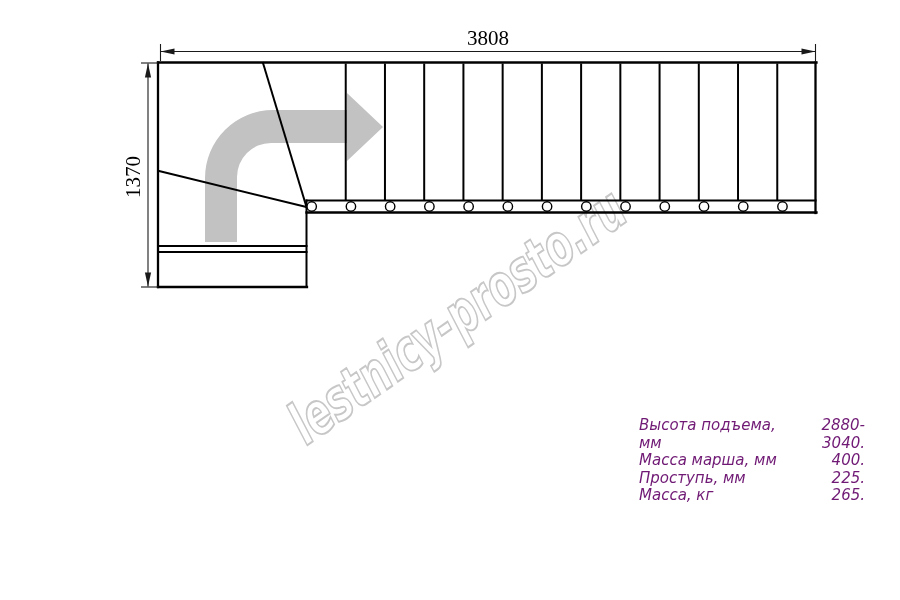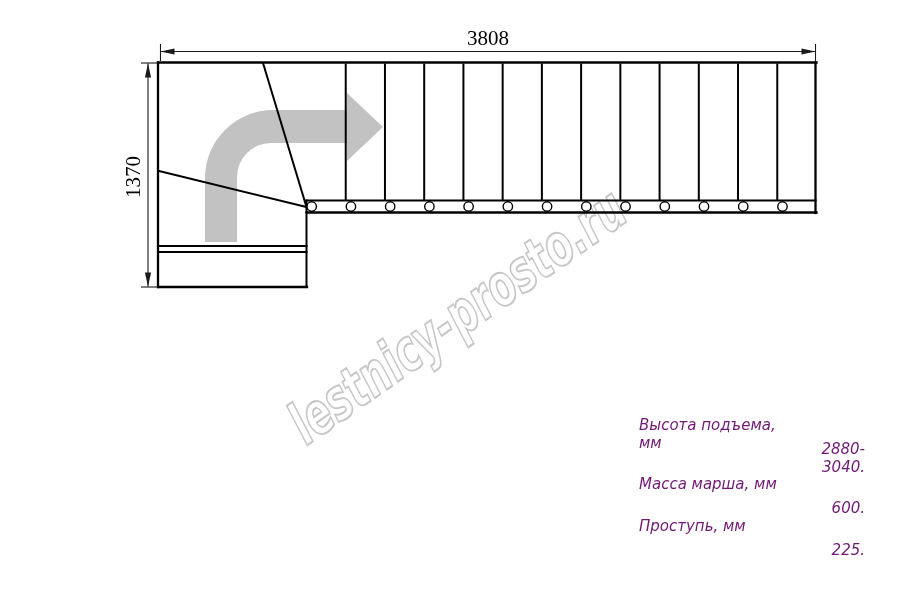--- a/index.html
+++ b/index.html
@@ -31,21 +31,21 @@
     font-family:"Liberation Serif","DejaVu Serif",serif;
     font-size:21px;fill:#000;
   }
   #specs{
     position:absolute;left:639px;top:417px;width:226px;z-index:3;
     font-family:"DejaVu Sans",sans-serif;
     font-style:italic;font-size:15px;line-height:17.6px;color:#701a75;
   }
   .spec-row{display:flex;justify-content:space-between;}
   .spec-label{text-align:left;}
-  .spec-value{text-align:right;margin-top:24px;}
+  .spec-value{text-align:right;}
 </style>
 </head>
 <body>
 
 <div id="canvas">
 
   <div id="watermark" style="-webkit-text-stroke: 2px rgb(199, 199, 199);">lestnicy-prosto.ru</div>
 
   <svg id="plan-svg" width="900" height="600" viewBox="0 0 900 600">
 
@@ -118,21 +118,25 @@
     </g>
   </svg>
 
   <div id="specs">
       <div class="spec-row">
         <span class="spec-label">Высота подъема, мм</span>
         <span class="spec-value">2880-3040.</span>
       </div>
       <div class="spec-row">
         <span class="spec-label">Масса марша, мм</span>
-        <span class="spec-value">600.</span>
+        <span class="spec-value">400.</span>
       </div>
       <div class="spec-row">
         <span class="spec-label">Проступь, мм</span>
         <span class="spec-value">225.</span>
+      </div>
+      <div class="spec-row">
+        <span class="spec-label">Масса, кг</span>
+        <span class="spec-value">265.</span>
       </div>
     </div>
 
 </div>
 
 </body></html>

